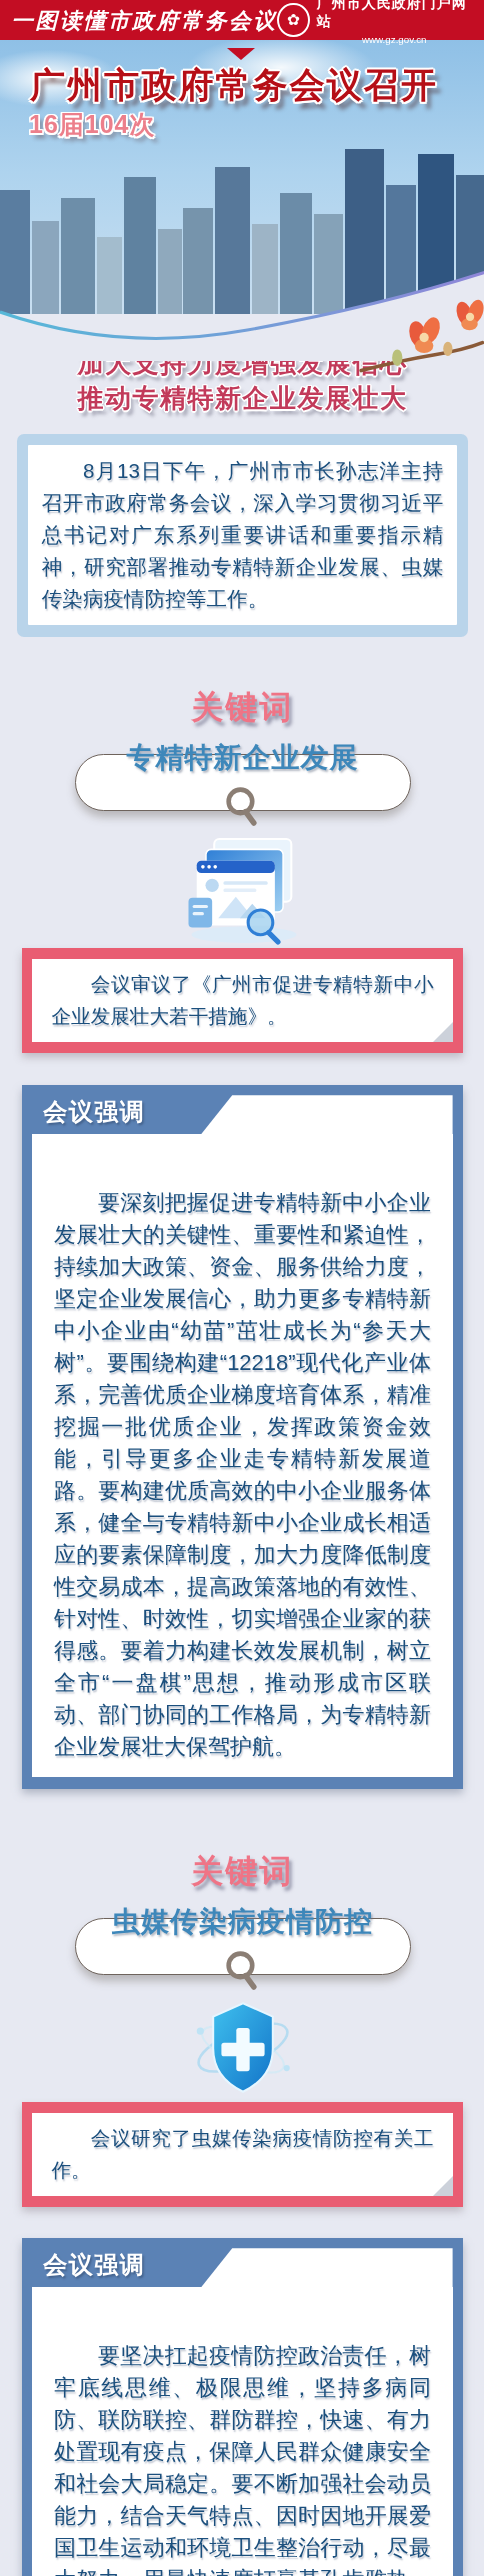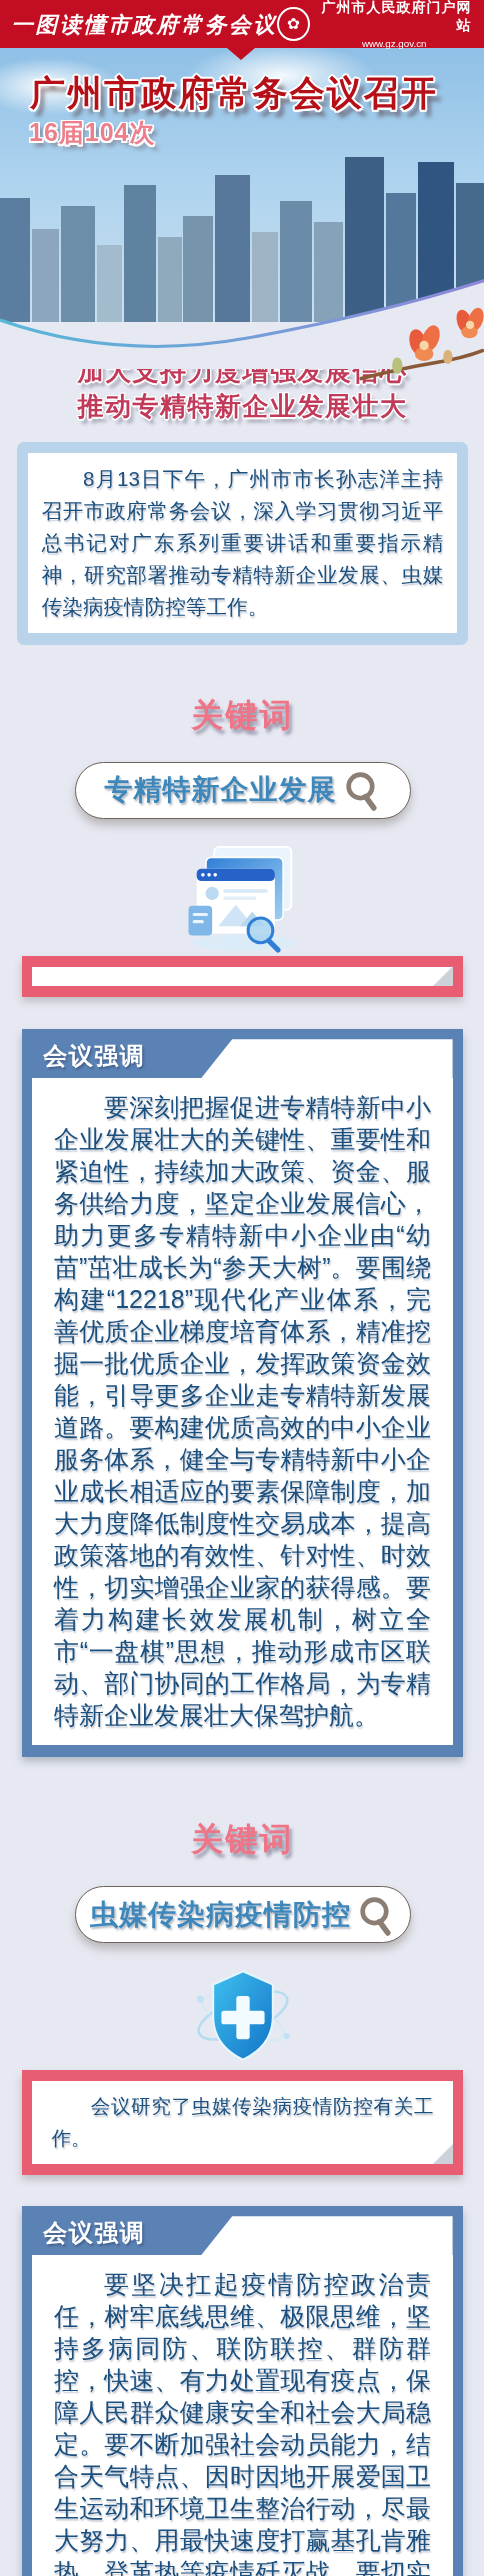--- a/index.html
+++ b/index.html
@@ -1,20 +1,20 @@
 <!DOCTYPE html>
 <html style="font-size:8.2px"><head>
 <meta charset="utf-8">
 <style>
   html,body{margin:0;padding:0;}
   body{background:#9aa0b0;font-family:"Liberation Sans","DejaVu Sans",sans-serif;}
   .page{position:relative;width:485px;height:2721px;margin:0 auto;background:#e7e9f2;overflow:hidden;}
 
   
-  .header{position:relative;height:48px;background:#c30d23;display:flex;align-items:center;justify-content:space-between;z-index:5;text-align:right;}
+  .header{position:relative;height:40px;background:#c30d23;display:flex;align-items:center;justify-content:space-between;z-index:5;}
   .header-left{font-family:"DejaVu Serif","Liberation Serif",serif;font-style:italic;font-weight:bold;color:#fff;font-size:21.6px;letter-spacing:2.6px;padding-left:11.3px;white-space:nowrap;}
   .header-right{display:flex;align-items:center;gap:7.2px;padding-right:13.4px;}
   .logo-ring{width:30px;height:30px;border:2.1px solid #fff;border-radius:50%;display:flex;align-items:center;justify-content:center;color:#fff;font-size:15.5px;line-height:1;}
   .site-block{display:flex;flex-direction:column;align-items:center;}
   .site-name{color:#fff;font-size:14px;font-weight:bold;letter-spacing:1px;}
   .site-url{color:#fff;font-size:9.8px;margin-top:2.1px;}
   .header-tri{position:absolute;left:227px;top:48px;width:0;height:0;border-left:14px solid transparent;border-right:14px solid transparent;border-top:12.4px solid #c30d23;}
 
   
   .hero{position:relative;height:274px;overflow:visible;
@@ -54,21 +54,21 @@
   .intro-outer{margin:17.5px 17px 0;background:#b9d4ea;border-radius:7px;padding:11.3px;}
   .intro-inner{background:#fff;border-radius:1px;padding:10.3px 13.4px;}
   .body-text{color:#1b4f7d;font-size:20.6px;line-height:32px;text-align:justify;text-indent:2em;margin:0;
     text-shadow:1px 1.5px 1.5px rgba(120,130,155,.45);}
 
   
   .kw-label{margin-top:49px;text-align:center;font-size:32px;font-weight:900;color:#ef7486;letter-spacing:2.1px;
     text-shadow:2.6px 3.6px 3.6px rgba(120,120,145,.75);}
   .kw-label.second{margin-top:61px;}
   .pill{position:relative;margin:24px auto 0;width:334px;height:55px;background:#fff;border:1.5px solid #6e635c;border-radius:31px;
-    display:flex;align-items:center;justify-content:center;gap:7px;box-shadow:0 6.2px 8.2px rgba(100,92,82,.35);}
+    display:flex;align-items:center;justify-content:center;gap:7px;box-shadow:0 6.2px 8.2px rgba(100,92,82,.35);flex-direction:column;}
   .pill-text{color:#3d87ba;font-size:28px;font-weight:900;letter-spacing:1px;text-shadow:1.5px 2.1px 2.1px rgba(110,120,140,.5);}
   .pill-icon{flex:0 0 auto;margin-top:2.1px;}
 
   
   .fig{display:flex;justify-content:center;}
   .fig.browser{margin-top:25px;height:109px;}
   .fig.shield{margin-top:20.6px;height:103px;}
 
   
   .red-card{margin:3.1px 21.6px 0;background:#e95d72;padding:11.3px 10.3px;box-shadow:0 5.2px 8.2px rgba(140,130,140,.45);}
@@ -76,21 +76,21 @@
   .fold{position:absolute;right:0;bottom:0;width:0;height:0;border-left:20.6px solid transparent;border-bottom:20.6px solid #ccd1da;}
 
   
   .blue-card{position:relative;margin:32px 21.6px 0;background:#5b82b5;padding:49px 10.8px 12.4px;box-shadow:0 5.2px 8.2px rgba(120,130,150,.5);}
   .blue-card.second{margin-top:31px;}
   .blue-card-head{position:absolute;left:21.6px;top:11.3px;color:#fff;font-size:24px;font-weight:900;letter-spacing:1.5px;
     text-shadow:1.5px 2.1px 2.1px rgba(40,60,90,.45);}
   .blue-card-notch{position:absolute;top:10.3px;right:10.8px;width:290px;height:40px;background:#fff;
     clip-path:polygon(13% 100%,24% 0,100% 0,100% 100%);}
   .blue-card-inner{background:#fff;padding:13.4px 21.6px;}
-  .blue-card-inner .body-text{font-size:25px;}
+  .blue-card-inner .body-text{font-size:22px;margin-top:40px;}
 </style>
 </head>
 <body>
 
 <div class="page">
 
   <div class="header">
     <div class="header-left">一图读懂市政府常务会议</div>
     <div class="header-right">
       <div class="logo-ring">✿</div>
@@ -179,20 +179,21 @@
       <rect x="12" y="120" width="46" height="58" rx="8" fill="#7fb7e8"></rect>
       <rect x="20" y="134" width="30" height="6" rx="3" fill="#eaf4fc"></rect>
       <rect x="20" y="148" width="22" height="6" rx="3" fill="#eaf4fc"></rect>
       <circle cx="152" cy="168" r="24" fill="#a8d4f0" fill-opacity="0.85" stroke="#2f7fd6" stroke-width="6"></circle>
       <line x1="168" y1="188" x2="186" y2="206" stroke="#2f7fd6" stroke-width="10" stroke-linecap="round"></line>
     </svg>
   </div>
 
   <div class="red-card">
     <div class="red-card-inner">
+      <p class="body-text" style="font-size:19.6px;">会议审议了《广州市促进专精特新中小企业发展壮大若干措施》。</p>
       <div class="fold"></div>
     </div>
   </div>
 
   <div class="blue-card">
     <div class="blue-card-head">会议强调</div>
     <div class="blue-card-notch"></div>
     <div class="blue-card-inner">
       <p class="body-text">要深刻把握促进专精特新中小企业发展壮大的关键性、重要性和紧迫性，持续加大政策、资金、服务供给力度，坚定企业发展信心，助力更多专精特新中小企业由“幼苗”茁壮成长为“参天大树”。要围绕构建“12218”现代化产业体系，完善优质企业梯度培育体系，精准挖掘一批优质企业，发挥政策资金效能，引导更多企业走专精特新发展道路。要构建优质高效的中小企业服务体系，健全与专精特新中小企业成长相适应的要素保障制度，加大力度降低制度性交易成本，提高政策落地的有效性、针对性、时效性，切实增强企业家的获得感。要着力构建长效发展机制，树立全市“一盘棋”思想，推动形成市区联动、部门协同的工作格局，为专精特新企业发展壮大保驾护航。</p>
     </div>

